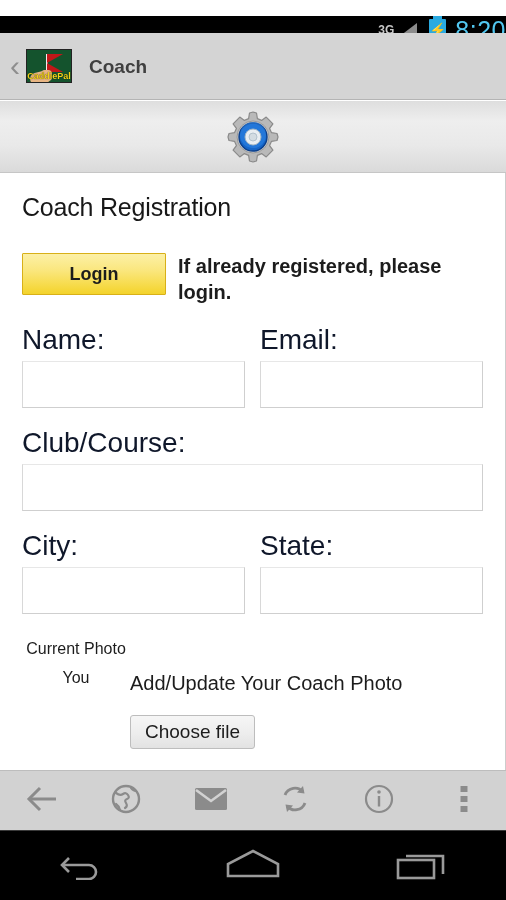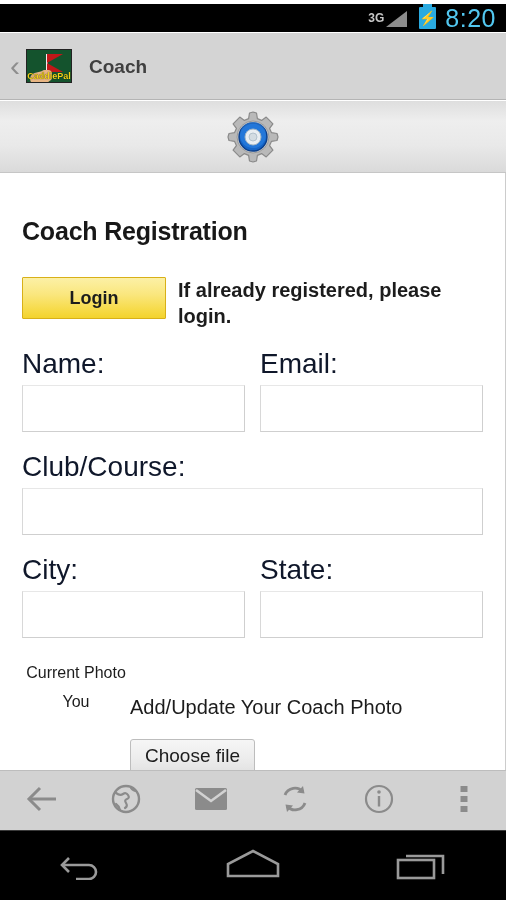--- a/index.html
+++ b/index.html
@@ -6,23 +6,23 @@
   html, body {
     width:506px; height:900px;
     background:#000;
     font-family:"Liberation Sans", sans-serif;
     overflow:hidden;
   }
   #screen { position:relative; width:506px; height:900px; background:#fff; }
 
   
   .statusbar {
-    position:absolute; left:0; top:4px; width:506px; height:28px;
+    position:absolute; left:0; top:16px; width:506px; height:28px;
     background:#000; display:flex; align-items:center;
-    justify-content:flex-end; padding-right:10px;
+    justify-content:flex-end; 
   }
   .sb-3g { color:#c8c8c8; font-size:12px; font-weight:bold; margin-right:1px; letter-spacing:0; }
   .sb-signal {
     width:22px; height:17px; margin-right:12px; position:relative;
   }
   .sb-signal .tri {
     position:absolute; right:0; bottom:0; width:0; height:0;
     border-left:21px solid transparent; border-bottom:16px solid #8c8c8c;
   }
   .sb-batt {
@@ -91,22 +91,22 @@
 
   
   .webview {
     position:absolute; left:0; top:173px; width:506px; height:597px;
     background:#fff; overflow:hidden;
     border-right:1px solid #ccc;
   }
   .page { padding:0 22px; position:relative; }
 
   h1.pagetitle {
-    font-size:25px; font-weight:bold; color:#181818;
-    margin-top:44px; letter-spacing:-0.2px;
+    font-size:25px; font-weight:normal; color:#181818;
+    margin-top:20px; letter-spacing:-0.2px;
   }
 
   .loginrow { margin-top:31px; display:flex; align-items:flex-start; }
   .login-btn {
     width:144px; height:42px; flex:none;
     background:linear-gradient(180deg,#fcf0a6 0%,#fae77f 40%,#f7dc4e 75%,#f3d32c 100%);
     border:1px solid #d8b018;
     color:#1c1c1c; font-size:18px; font-weight:bold;
     display:flex; align-items:center; justify-content:center;
     cursor:pointer; border-radius:1px;

